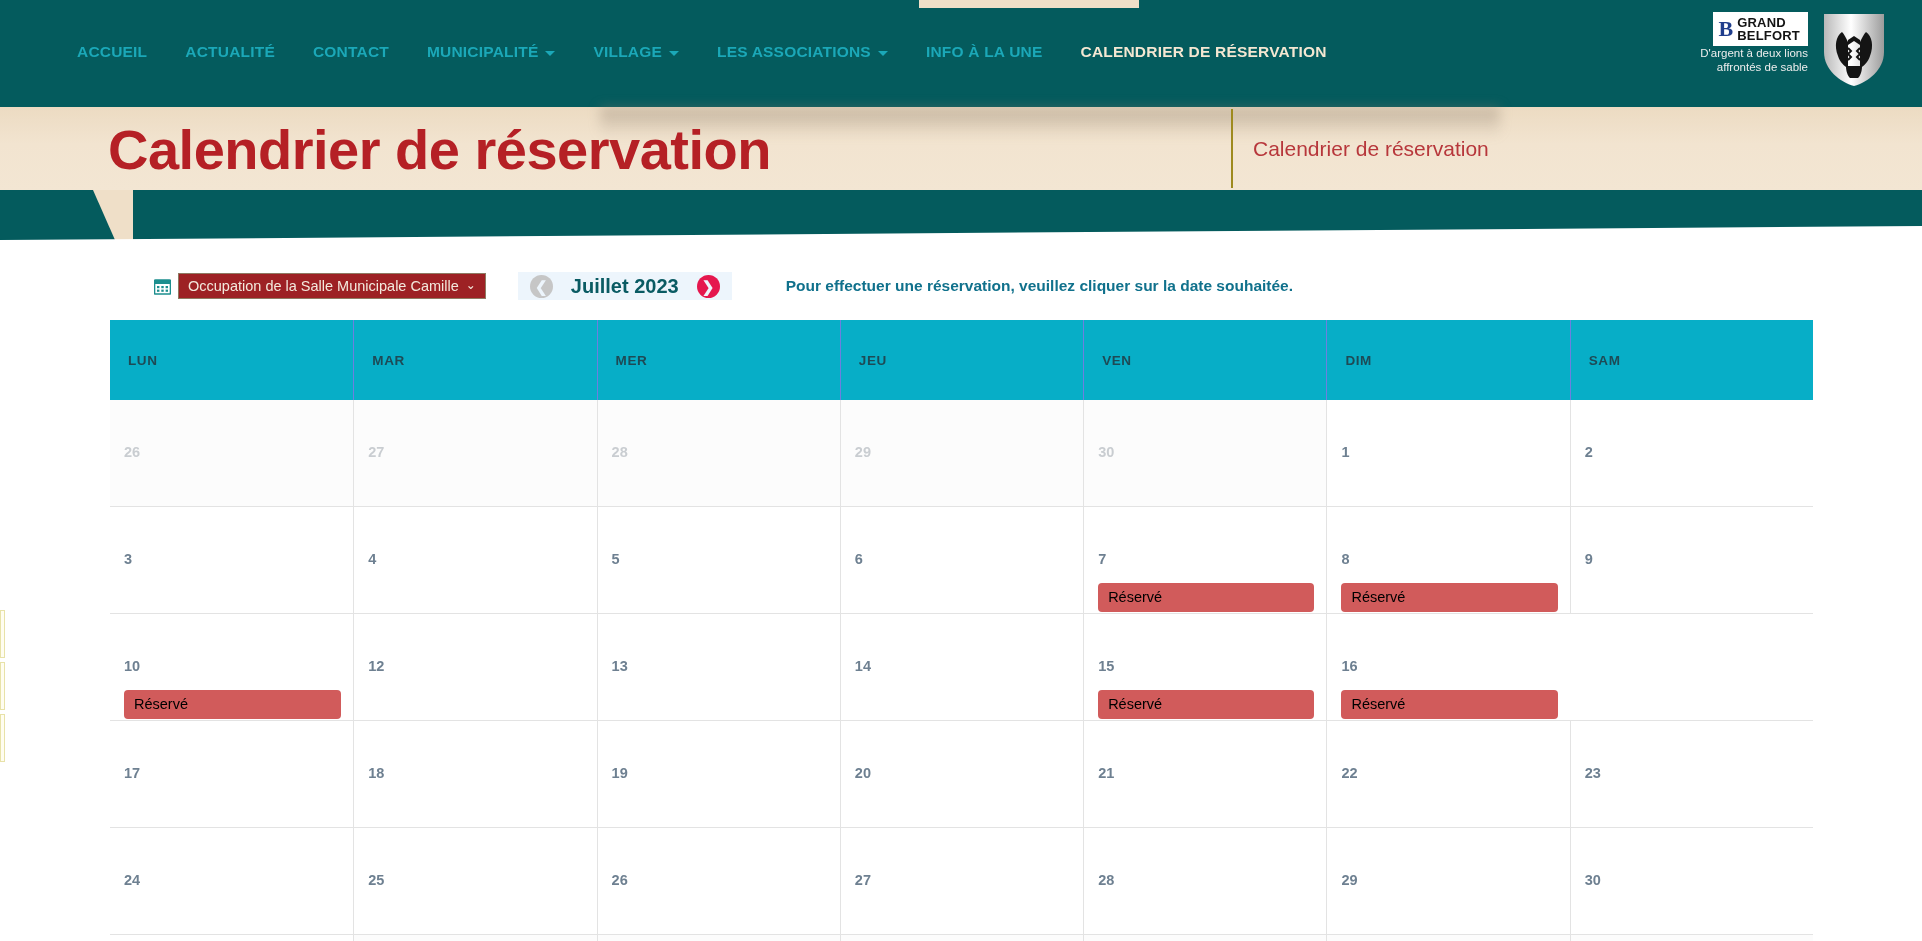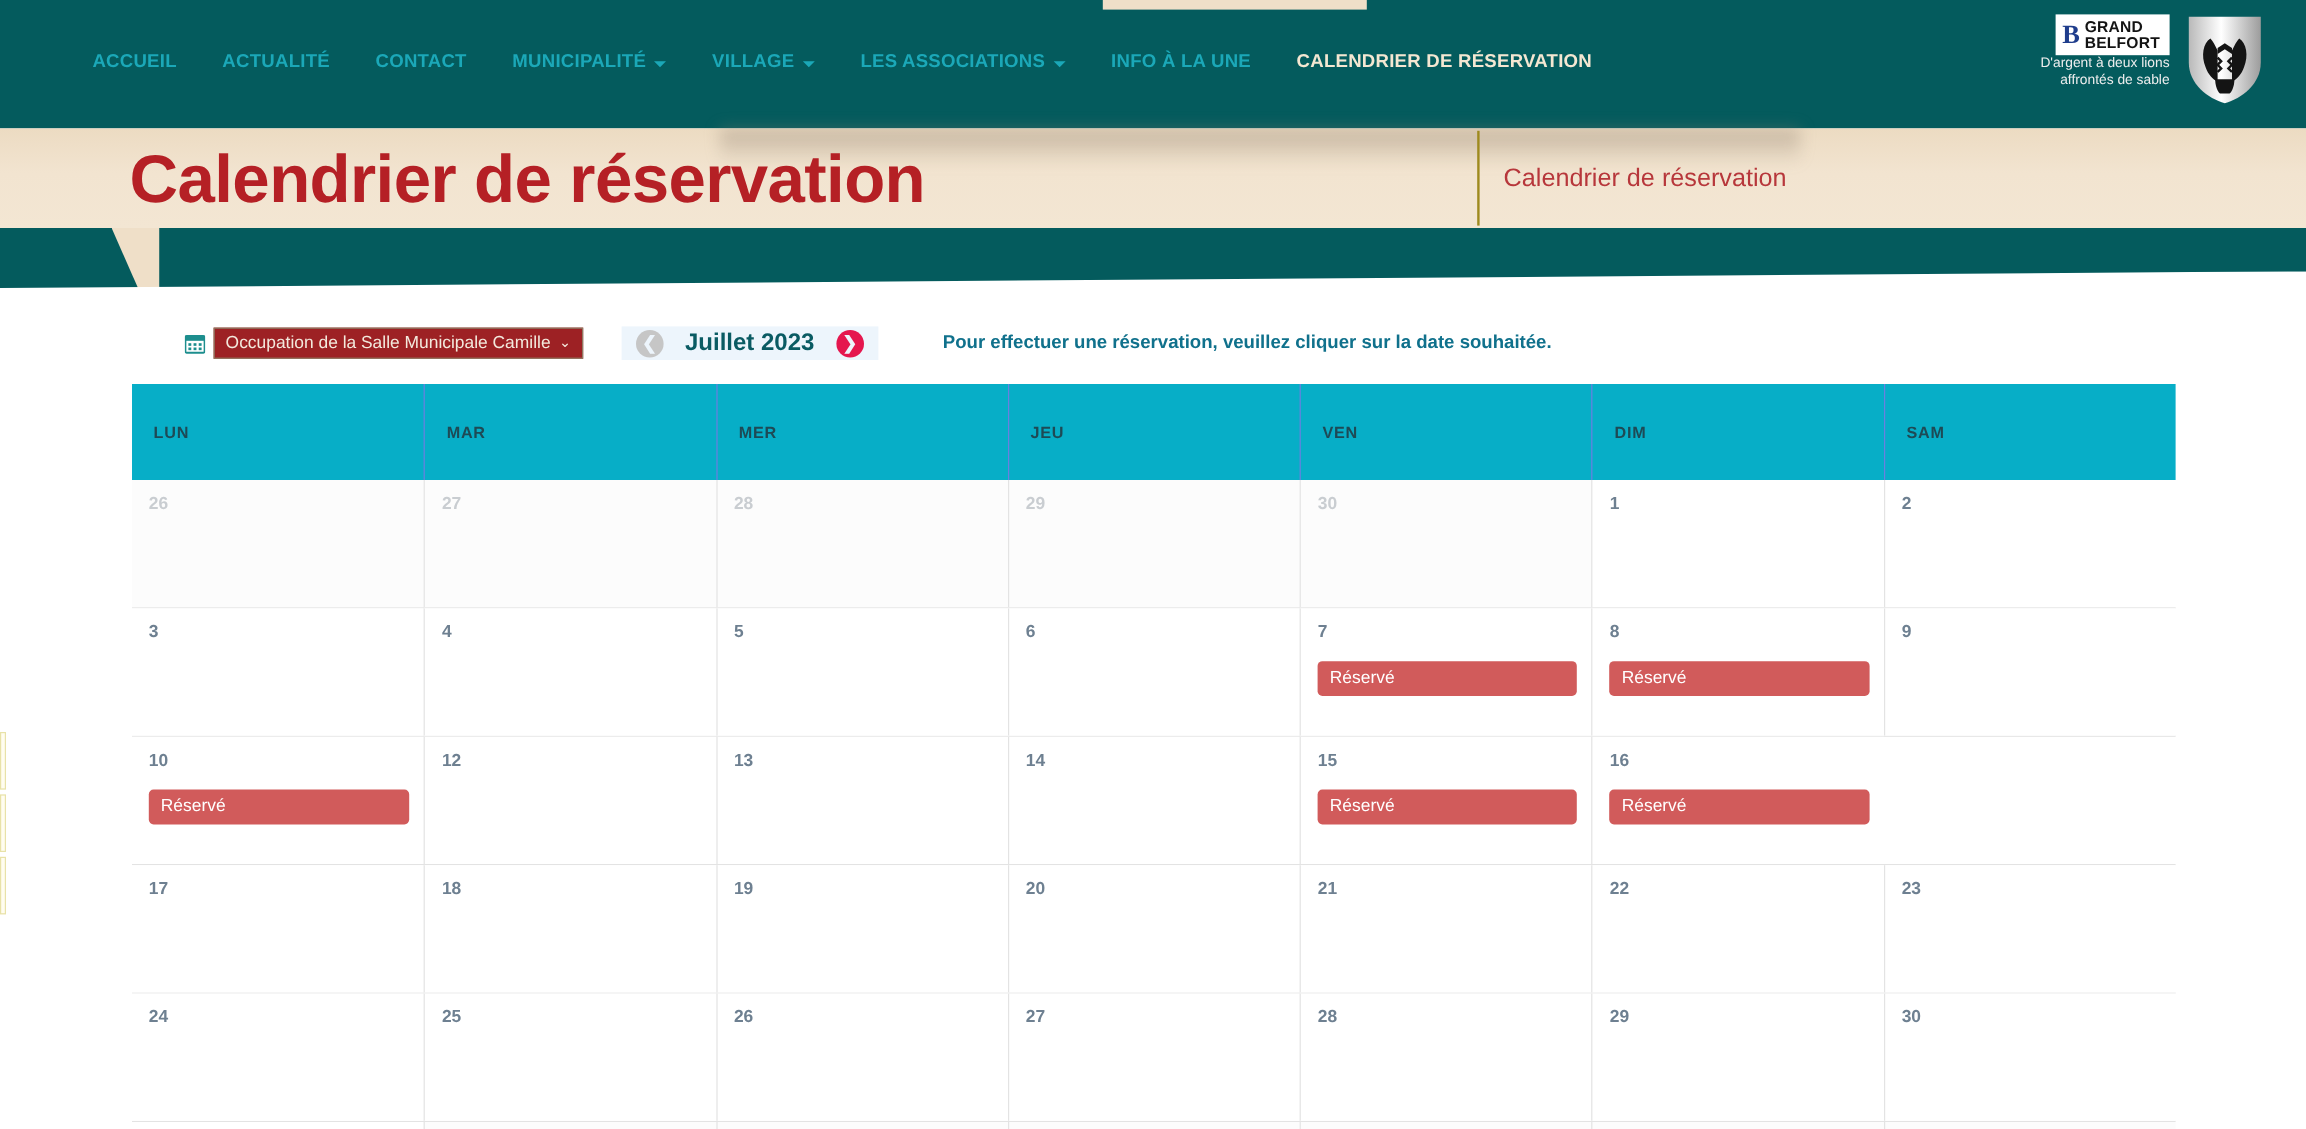--- a/index.html
+++ b/index.html
@@ -315,28 +315,29 @@
   }
   .cell:first-child { border-left: none; }
   .cell.other { background: #FCFCFC; }
   .cell.hover { background: #EFF0F2; }
 
   .daynum {
     font-size: 14.5px;
     font-weight: 700;
     color: #6E8091;
     line-height: 1;
+    margin-top: 32px;
   }
   .cell.other .daynum { color: #C9CDD1; font-weight: 700; }
 
   .event {
     margin-top: 16px;
     background: #D15B5B;
     border-radius: 4px;
-    color: #ffffff;
+    color: #000000;
     font-size: 14.5px;
     padding: 7px 10px 8px 10px;
     line-height: 1;
   }
 </style>
 </head>
 <body>
 
 <div class="topbar">
   <div class="nav-active-bar"></div>

